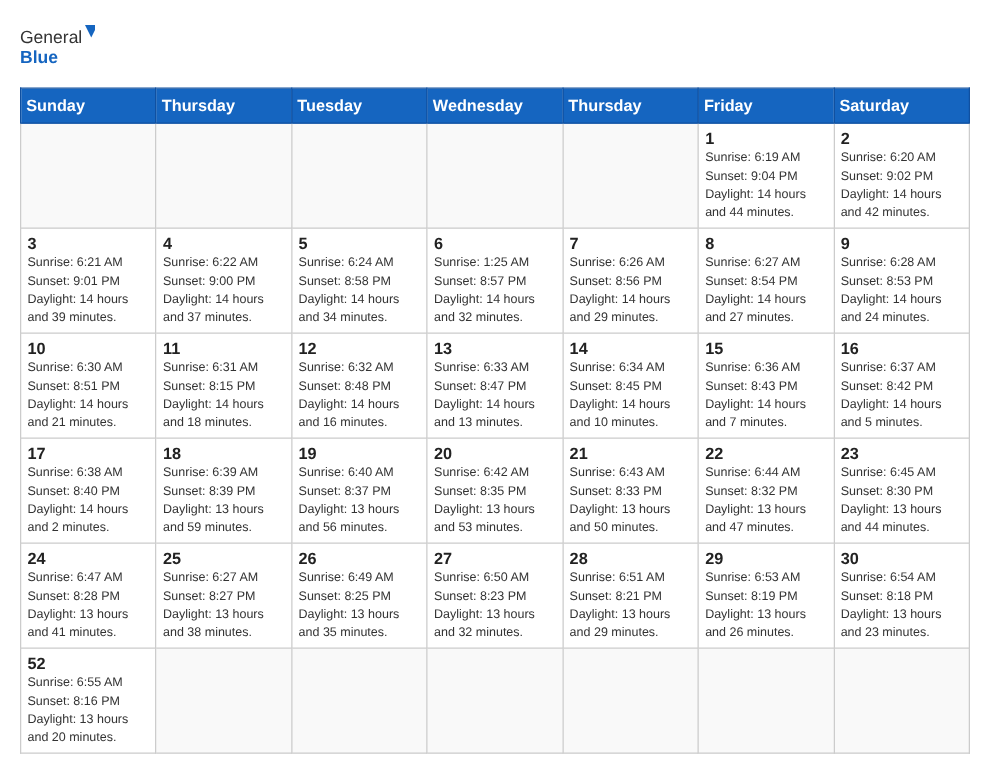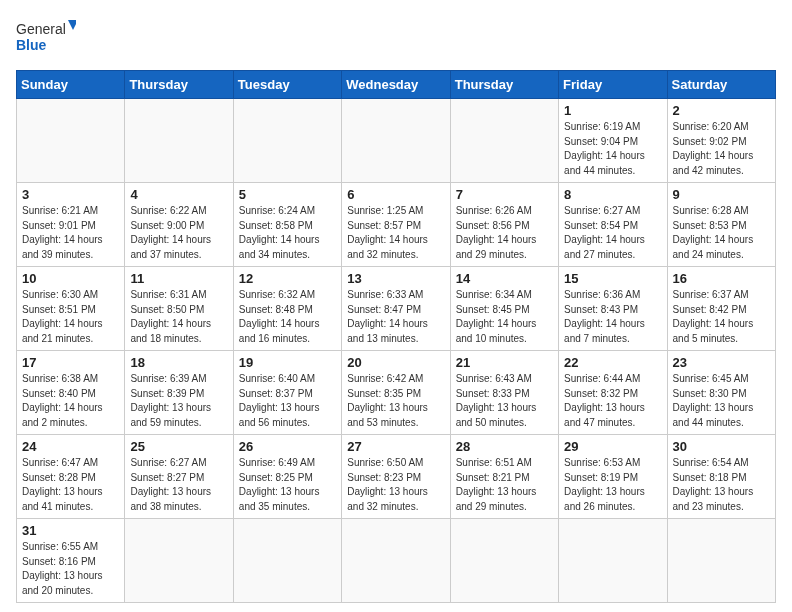--- a/index.html
+++ b/index.html
@@ -173,21 +173,21 @@
       <tr>
         <td>
           <span class="day-number">10</span>
           <div class="day-info">Sunrise: 6:30 AM
 Sunset: 8:51 PM
 Daylight: 14 hours and 21 minutes.</div>
         </td>
         <td>
           <span class="day-number">11</span>
           <div class="day-info">Sunrise: 6:31 AM
-Sunset: 8:50 PM
+Sunset: 8:15 PM
 Daylight: 14 hours and 18 minutes.</div>
         </td>
         <td>
           <span class="day-number">12</span>
           <div class="day-info">Sunrise: 6:32 AM
 Sunset: 8:48 PM
 Daylight: 14 hours and 16 minutes.</div>
         </td>
         <td>
           <span class="day-number">13</span>
@@ -297,21 +297,21 @@
         </td>
         <td>
           <span class="day-number">30</span>
           <div class="day-info">Sunrise: 6:54 AM
 Sunset: 8:18 PM
 Daylight: 13 hours and 23 minutes.</div>
         </td>
       </tr>
       <tr class="last-row">
         <td>
-          <span class="day-number">31</span>
+          <span class="day-number">52</span>
           <div class="day-info">Sunrise: 6:55 AM
 Sunset: 8:16 PM
 Daylight: 13 hours and 20 minutes.</div>
         </td>
         <td class="empty"></td>
         <td class="empty"></td>
         <td class="empty"></td>
         <td class="empty"></td>
         <td class="empty"></td>
         <td class="empty"></td>

